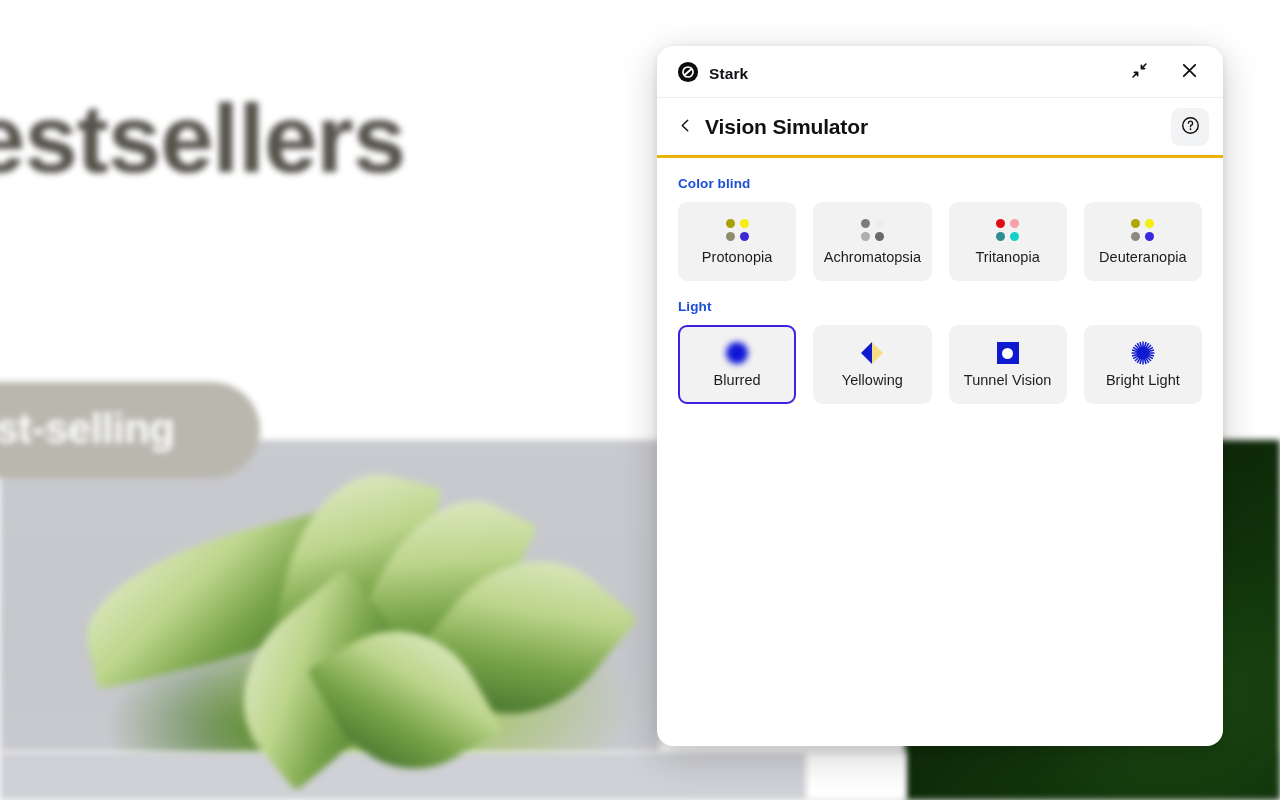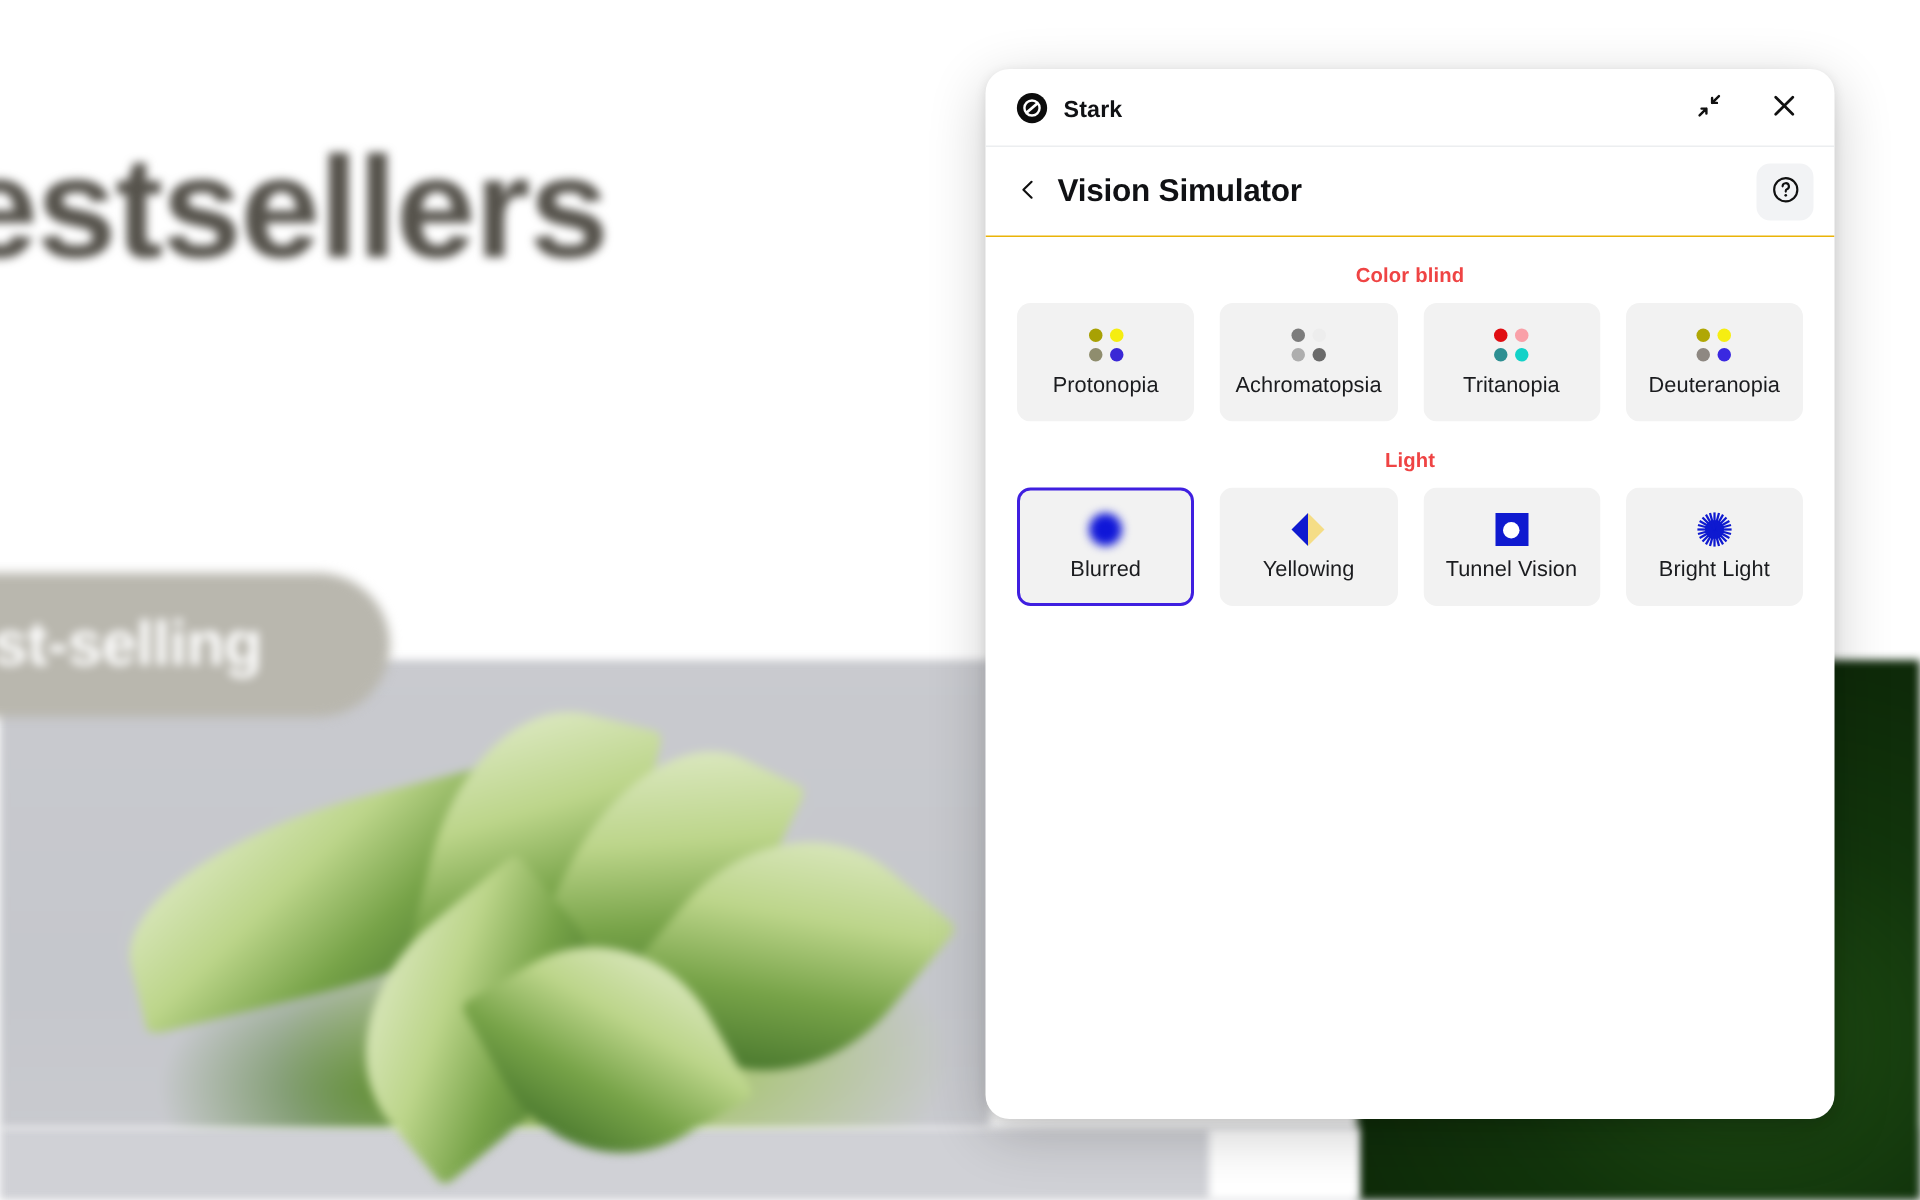--- a/index.html
+++ b/index.html
@@ -112,21 +112,21 @@
     border-radius: 6px; cursor: pointer; background: transparent;
     border: none;
   }
   .tb-gap { width: 18px; }
 
   
   .subheader {
     height: 60px; flex: 0 0 auto;
     display: flex; align-items: center;
     padding: 0 14px 0 20px;
-    border-bottom: 1px solid #eab308;
+    border-bottom: 3px solid #eab308;
   }
   .back-btn {
     width: 26px; height: 30px; display:flex; align-items:center; justify-content:flex-start;
     cursor: pointer; background: none; border: none; padding: 0;
   }
   .page-title {
     font-size: 21px; font-weight: 700; color: #101114;
     letter-spacing: -0.15px; margin-left: 2px;
   }
   .sh-spacer { flex: 1 1 auto; }
@@ -135,22 +135,22 @@
     background: #f2f3f5; border: none; cursor: pointer;
     display: flex; align-items: center; justify-content: center;
   }
 
   
   .body {
     flex: 1 1 auto; overflow: hidden;
     padding: 18px 21px 16px 21px;
   }
   .section-title {
-    font-size: 13.5px; font-weight: 700; color: #ef4444;
-    margin-bottom: 11px; letter-spacing: .1px; text-align: center;
+    font-size: 13.5px; font-weight: 700; color: #1d4ed8;
+    margin-bottom: 11px; letter-spacing: .1px;
   }
   .section-title.second { margin-top: 18px; }
 
   .grid {
     display: grid;
     grid-template-columns: repeat(4, 1fr);
     gap: 13px 17px;
   }
   .opt {
     position: relative;

